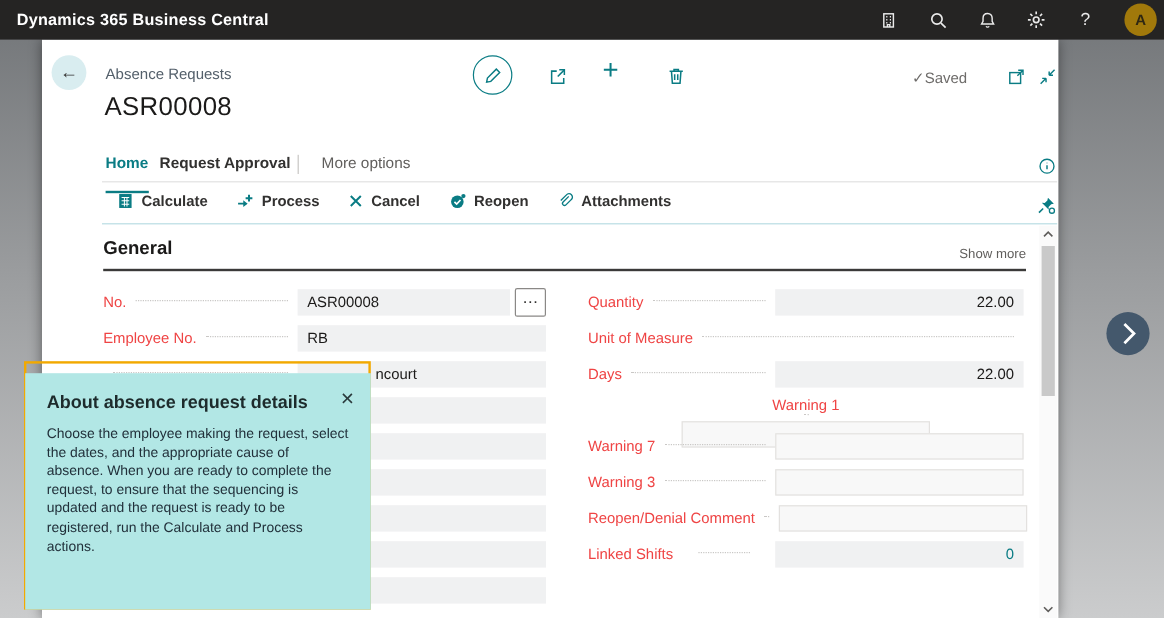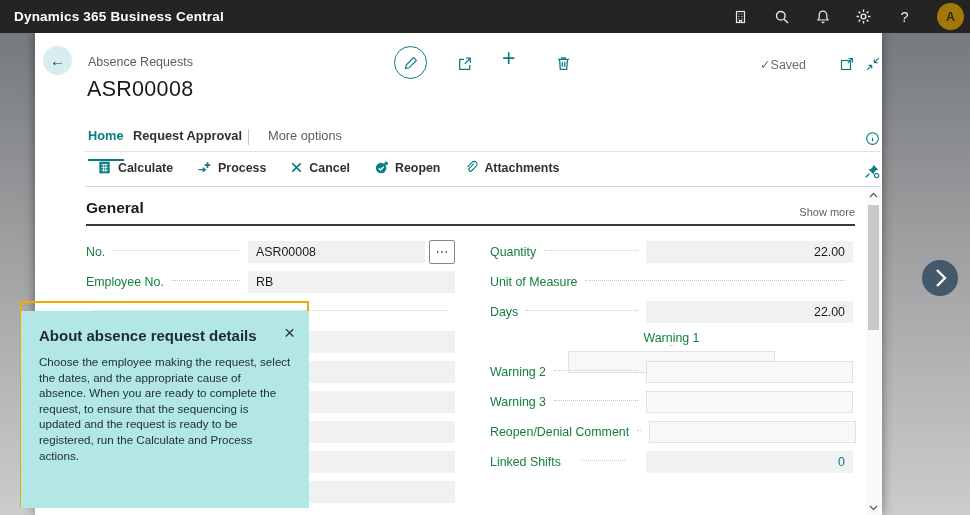--- a/index.html
+++ b/index.html
@@ -37,21 +37,21 @@
   .action-line{position:absolute;left:50px;right:1px;top:153px;height:1px;background:#b8dde3;}
   .rail-ic{position:absolute;left:829px;width:16px;height:16px;display:flex;align-items:center;justify-content:center;}
   
   .gen-heading{position:absolute;left:51px;top:166px;font-size:15.5px;font-weight:700;color:#1b1a19;}
   .gen-underline{position:absolute;left:51px;top:191px;width:769px;height:2px;background:#3b3a39;}
   .show-more{position:absolute;right:27px;top:173px;font-size:11px;color:#605e5c;}
   
   .frow{position:absolute;height:22px;display:flex;align-items:center;}
   .lrow{left:51px;width:369px;}
   .rrow{left:455px;width:363px;}
-  .flabel{font-size:12.4px;color:#15803d;white-space:nowrap;}
+  .flabel{font-size:12.4px;color:#ef4444;white-space:nowrap;}
   .leader{flex:1;border-bottom:1px dotted #c9c7c5;margin:0 8px 5px 8px;height:1px;min-width:4px;}
   .fbox{width:207px;height:22px;background:#f0f1f2;font-size:12.4px;color:#1b1a19;line-height:22px;padding:0 8px;box-sizing:border-box;flex:none;overflow:hidden;white-space:nowrap;}
   .fbox.short{width:177px;}
   .fbox.empty{background:#f8f8f8;border:1px solid #e3e1df;}
   .fbox.num{text-align:right;}
   .fbox.link{text-align:right;color:#0a7c84;}
   .frag{margin-left:57px;}
   .assist{width:26px;height:24px;margin-left:4px;background:#ffffff;border:1px solid #8a8886;border-radius:2px;font-size:13px;line-height:20px;color:#323130;text-align:center;box-sizing:border-box;padding:0;flex:none;}
   
   .sbar{position:absolute;left:831px;top:155px;width:15px;height:327px;background:#fafafa;}
@@ -214,20 +214,21 @@
     <button class="assist">⋯</button>
   </div>
   <div class="frow lrow" style="top:238px;">
     <span class="flabel">Employee No.</span>
     <span class="leader"></span>
     <div class="fbox"><span>RB</span></div>
   </div>
   <div class="frow lrow" style="top:268px;">
     <span class="flabel"></span>
     <span class="leader"></span>
+    <div class="fbox"><span class="frag">ncourt</span></div>
   </div>
   <div class="frow lrow" style="top:298px;">
     <span class="leader"></span>
     <div class="fbox"><span></span></div>
   </div>
   <div class="frow lrow" style="top:328px;">
     <span class="leader"></span>
     <div class="fbox"><span></span></div>
   </div>
   <div class="frow lrow" style="top:358px;">
@@ -260,21 +261,21 @@
     <span class="flabel">Days</span>
     <span class="leader"></span>
     <div class="fbox num"><span>22.00</span></div>
   </div>
   <div class="frow rrow" style="top:298px;flex-direction:column;">
     <span class="flabel">Warning 1</span>
     <span class="leader"></span>
     <div class="fbox empty"><span></span></div>
   </div>
   <div class="frow rrow" style="top:328px;">
-    <span class="flabel">Warning 2</span>
+    <span class="flabel">Warning 7</span>
     <span class="leader"></span>
     <div class="fbox empty"><span></span></div>
   </div>
   <div class="frow rrow" style="top:358px;">
     <span class="flabel">Warning 3</span>
     <span class="leader"></span>
     <div class="fbox empty"><span></span></div>
   </div>
   <div class="frow rrow" style="top:388px;">
     <span class="flabel">Reopen/Denial Comment</span>

